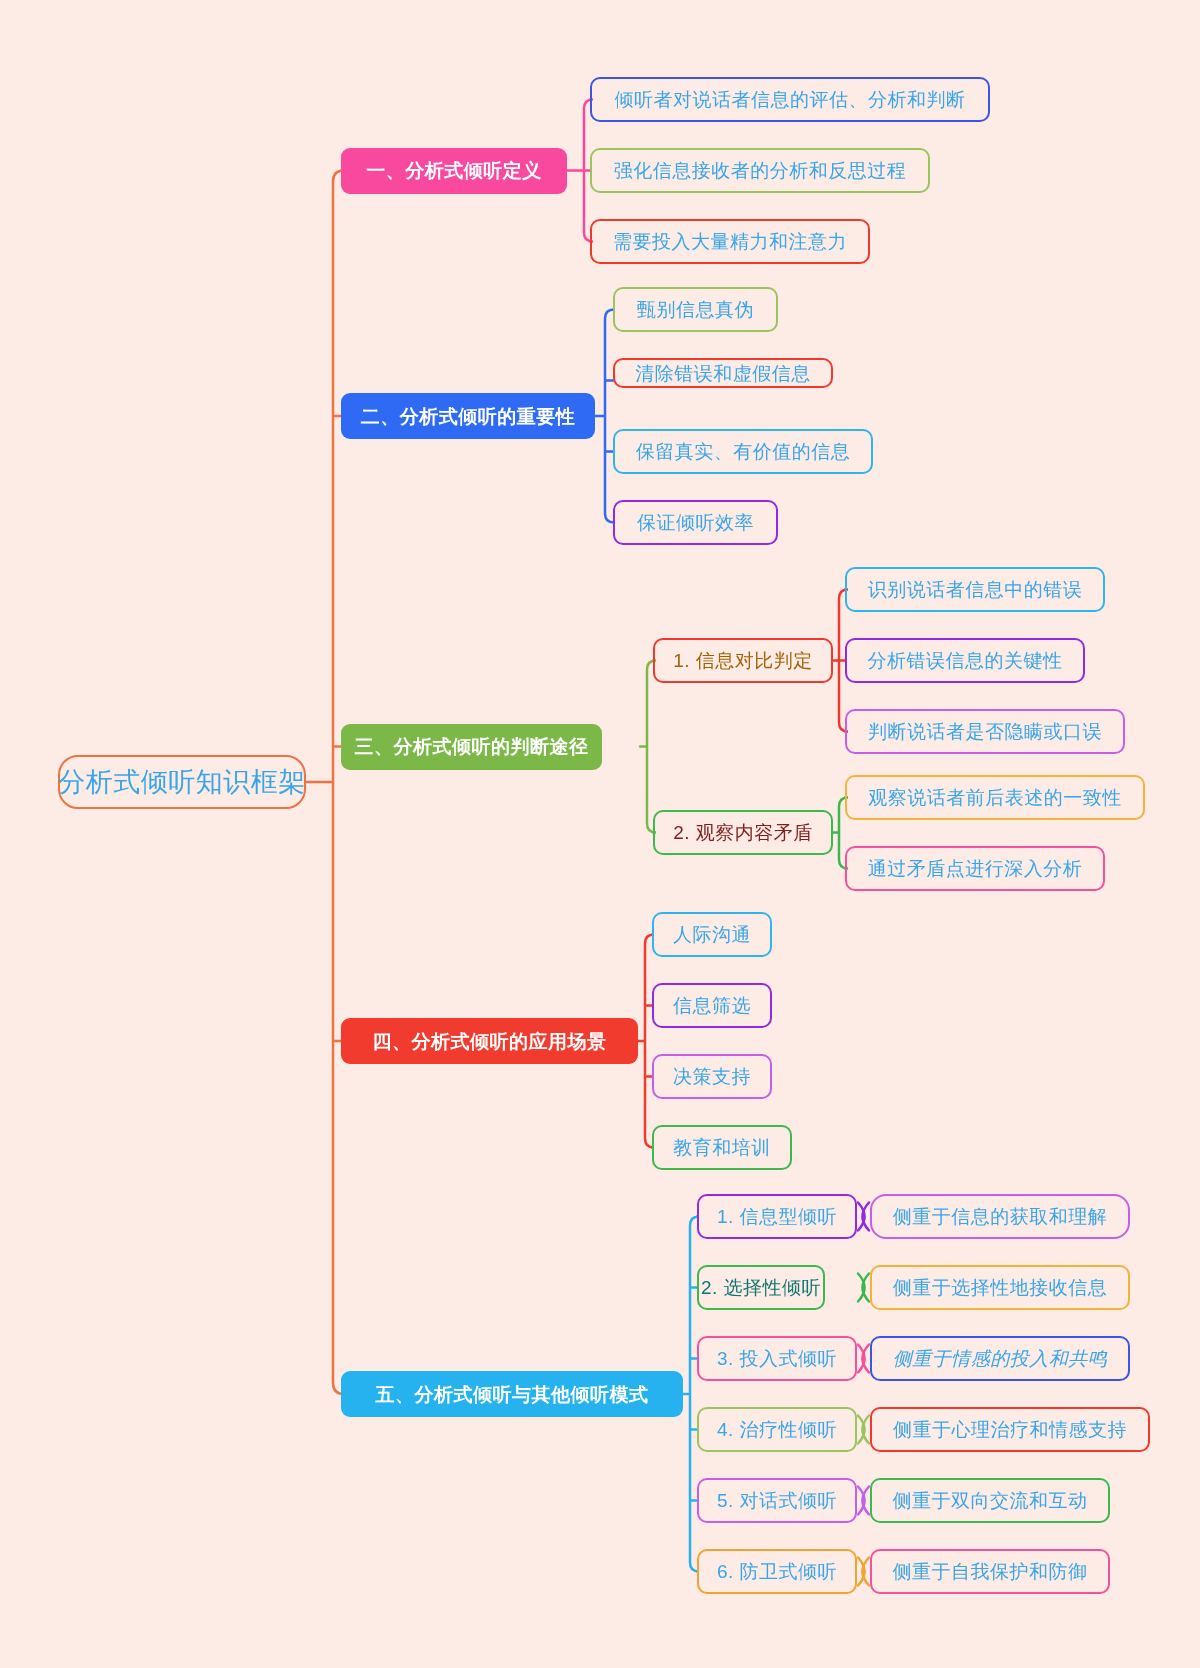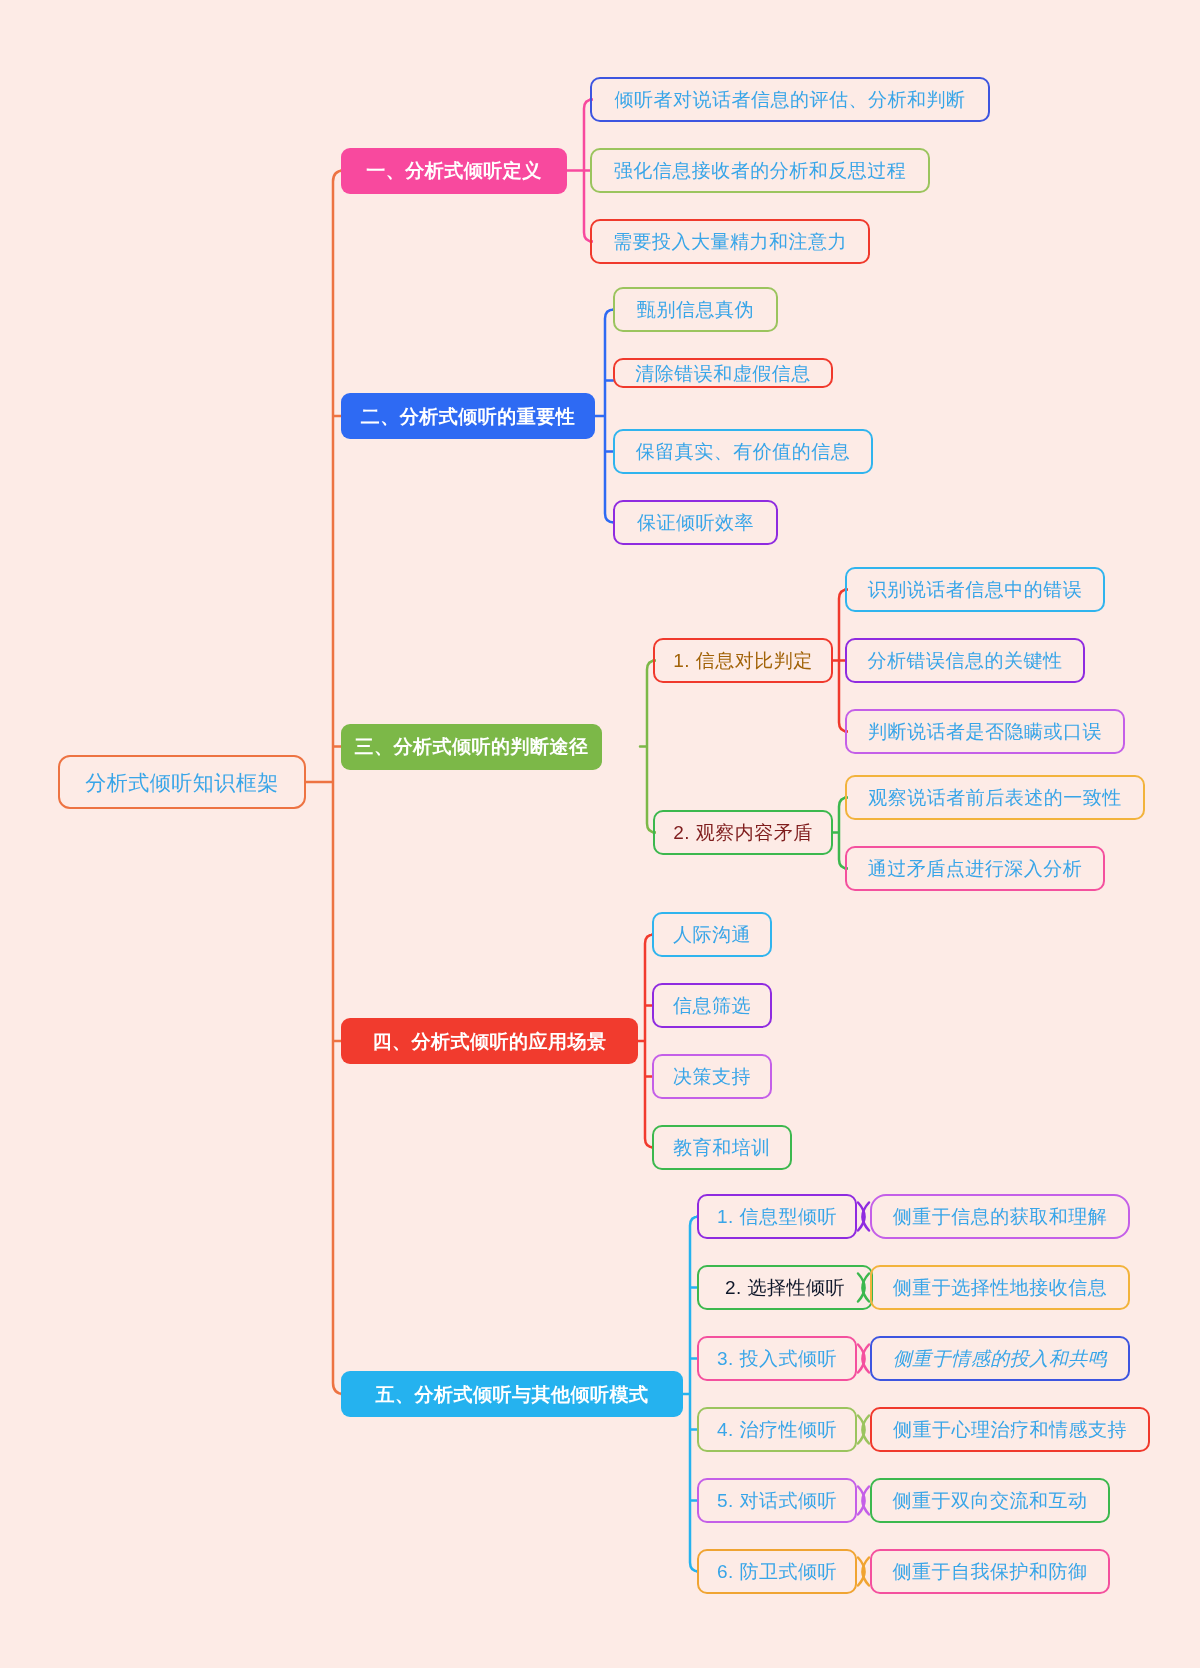--- a/index.html
+++ b/index.html
@@ -5,21 +5,21 @@
 <style>
   html,body{margin:0;padding:0;}
   body{font-family:"Liberation Sans","DejaVu Sans",sans-serif;}
   #canvas{position:relative;width:1200px;height:1668px;overflow:hidden;}
   #connectors{position:absolute;left:0;top:0;z-index:1;}
   .node{position:absolute;box-sizing:border-box;display:flex;align-items:center;
         justify-content:center;white-space:nowrap;z-index:2;background:transparent;
         font-size:19px;line-height:1;letter-spacing:0.5px;}
   .leaf{border:2.5px solid #999;border-radius:10px;height:45px;}
   .branch{border-radius:9px;height:46px;color:#ffffff;font-weight:bold;}
-  .rootnode{border:2.5px solid #ed7342;border-radius:12px;height:54px;font-size:21px;}
+  .rootnode{border:2.5px solid #ed7342;border-radius:20px;height:54px;font-size:27px;}
 </style>
 </head>
 <body style="background: rgb(253, 235, 230);">
 
 <div id="canvas" style="background: rgb(253, 235, 230);">
   <svg id="connectors" width="1200" height="1668" viewBox="0 0 1200 1668">
       <path d="M 306 782 L 333 782 M 341 170.5 L 344 170.5 Q 333 170.5 333 181.5 L 333 1383 Q 333 1394 344 1394 L 341 1394 M 333 416 L 341 416 M 333 746.5 L 341 746.5 M 333 1041 L 341 1041 " fill="none" stroke="#ed7342" stroke-width="2.5" stroke-linecap="round"></path>
       <path d="M 567 170.5 L 584 170.5 M 590 99.5 L 593 99.5 Q 584 99.5 584 108.5 L 584 232.5 Q 584 241.5 593 241.5 L 590 241.5 M 584 170.5 L 590 170.5 " fill="none" stroke="#f8499e" stroke-width="2.5" stroke-linecap="round"></path>
       <path d="M 595 416 L 605 416 M 613 309.5 L 614 309.5 Q 605 309.5 605 318.5 L 605 513.5 Q 605 522.5 614 522.5 L 613 522.5 M 605 380.5 L 613 380.5 M 605 451.5 L 613 451.5 " fill="none" stroke="#2e6af3" stroke-width="2.5" stroke-linecap="round"></path>
       <path d="M 638 1041 L 645 1041 M 652 934.5 L 654 934.5 Q 645 934.5 645 943.5 L 645 1138.5 Q 645 1147.5 654 1147.5 L 652 1147.5 M 645 1005.5 L 652 1005.5 M 645 1076.5 L 652 1076.5 " fill="none" stroke="#f13b2e" stroke-width="2.5" stroke-linecap="round"></path>
@@ -59,21 +59,21 @@
     <div class="node leaf" style="left: 845px; top: 775px; width: 300px; height: 45px; border-color: rgb(242, 179, 60); color: rgb(56, 165, 232);">观察说话者前后表述的一致性</div>
     <div class="node leaf" style="left: 845px; top: 846px; width: 260px; height: 45px; border-color: rgb(244, 80, 158); color: rgb(56, 165, 232);">通过矛盾点进行深入分析</div>
     <div class="node branch" style="left: 341px; top: 1018px; width: 297px; height: 46px; background: rgb(241, 59, 46);">四、分析式倾听的应用场景</div>
     <div class="node leaf" style="left: 652px; top: 912px; width: 120px; height: 45px; border-color: rgb(48, 180, 238); color: rgb(56, 165, 232);">人际沟通</div>
     <div class="node leaf" style="left: 652px; top: 983px; width: 120px; height: 45px; border-color: rgb(143, 43, 224); color: rgb(56, 165, 232);">信息筛选</div>
     <div class="node leaf" style="left: 652px; top: 1054px; width: 120px; height: 45px; border-color: rgb(196, 95, 232); color: rgb(56, 165, 232);">决策支持</div>
     <div class="node leaf" style="left: 652px; top: 1125px; width: 140px; height: 45px; border-color: rgb(60, 184, 78); color: rgb(56, 165, 232);">教育和培训</div>
     <div class="node branch" style="left: 341px; top: 1371px; width: 342px; height: 46px; background: rgb(37, 178, 239);">五、分析式倾听与其他倾听模式</div>
     <div class="node leaf" style="left: 697px; top: 1194px; width: 160px; height: 45px; border-color: rgb(143, 43, 224); color: rgb(56, 165, 232);">1. 信息型倾听</div>
     <div class="node leaf" style="left: 870px; top: 1194px; width: 260px; height: 45px; border-color: rgb(196, 95, 232); color: rgb(56, 165, 232); border-radius: 16px;">侧重于信息的获取和理解</div>
-    <div class="node leaf" style="left: 697px; top: 1265px; width: 176px; height: 45px; border-color: rgb(60, 184, 78); color: #0f172a;">2. 选择性倾听</div>
+    <div class="node leaf" style="left: 697px; top: 1265px; width: 128px; height: 45px; border-color: rgb(60, 184, 78); color: #0f766e;">2. 选择性倾听</div>
     <div class="node leaf" style="left: 870px; top: 1265px; width: 260px; height: 45px; border-color: rgb(242, 179, 60); color: rgb(56, 165, 232);">侧重于选择性地接收信息</div>
     <div class="node leaf" style="left: 697px; top: 1336px; width: 160px; height: 45px; border-color: rgb(244, 80, 158); color: rgb(56, 165, 232);">3. 投入式倾听</div>
     <div class="node leaf" style="left: 870px; top: 1336px; width: 260px; height: 45px; border-color: rgb(61, 85, 224); color: rgb(56, 165, 232); font-style: italic;">侧重于情感的投入和共鸣</div>
     <div class="node leaf" style="left: 697px; top: 1407px; width: 160px; height: 45px; border-color: rgb(155, 196, 94); color: rgb(56, 165, 232);">4. 治疗性倾听</div>
     <div class="node leaf" style="left: 870px; top: 1407px; width: 280px; height: 45px; border-color: rgb(240, 57, 44); color: rgb(56, 165, 232);">侧重于心理治疗和情感支持</div>
     <div class="node leaf" style="left: 697px; top: 1478px; width: 160px; height: 45px; border-color: rgb(196, 95, 232); color: rgb(56, 165, 232);">5. 对话式倾听</div>
     <div class="node leaf" style="left: 870px; top: 1478px; width: 240px; height: 45px; border-color: rgb(60, 184, 78); color: rgb(56, 165, 232);">侧重于双向交流和互动</div>
     <div class="node leaf" style="left: 697px; top: 1549px; width: 160px; height: 45px; border-color: rgb(240, 164, 50); color: rgb(56, 165, 232);">6. 防卫式倾听</div>
     <div class="node leaf" style="left: 870px; top: 1549px; width: 240px; height: 45px; border-color: rgb(244, 80, 158); color: rgb(56, 165, 232);">侧重于自我保护和防御</div>
   </div>

